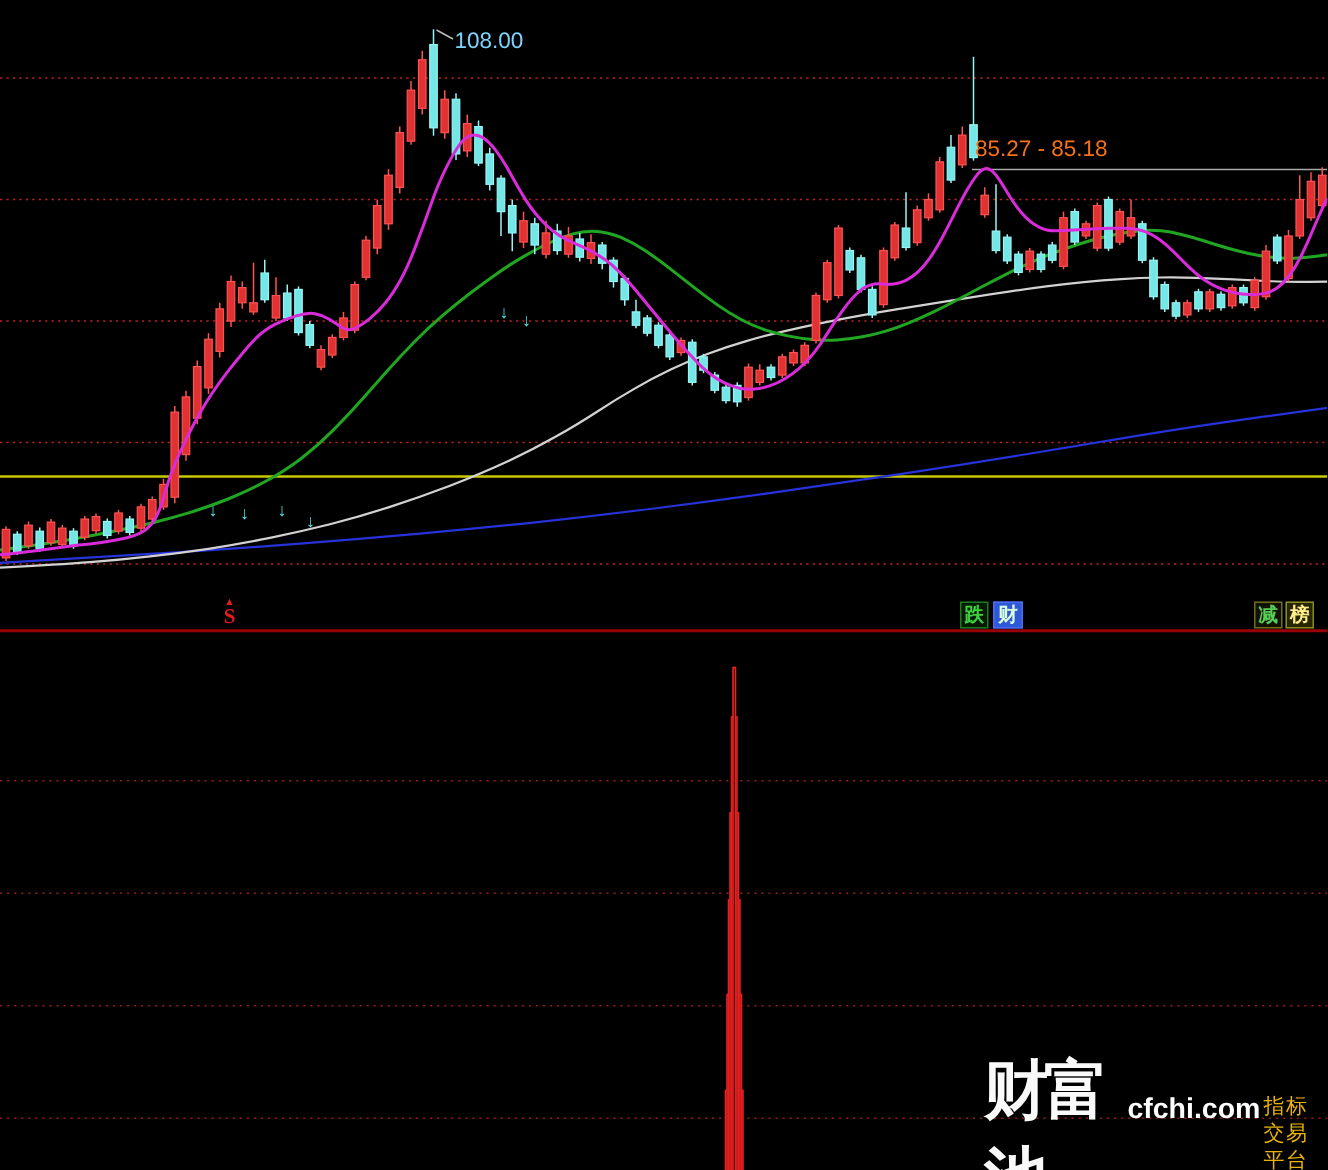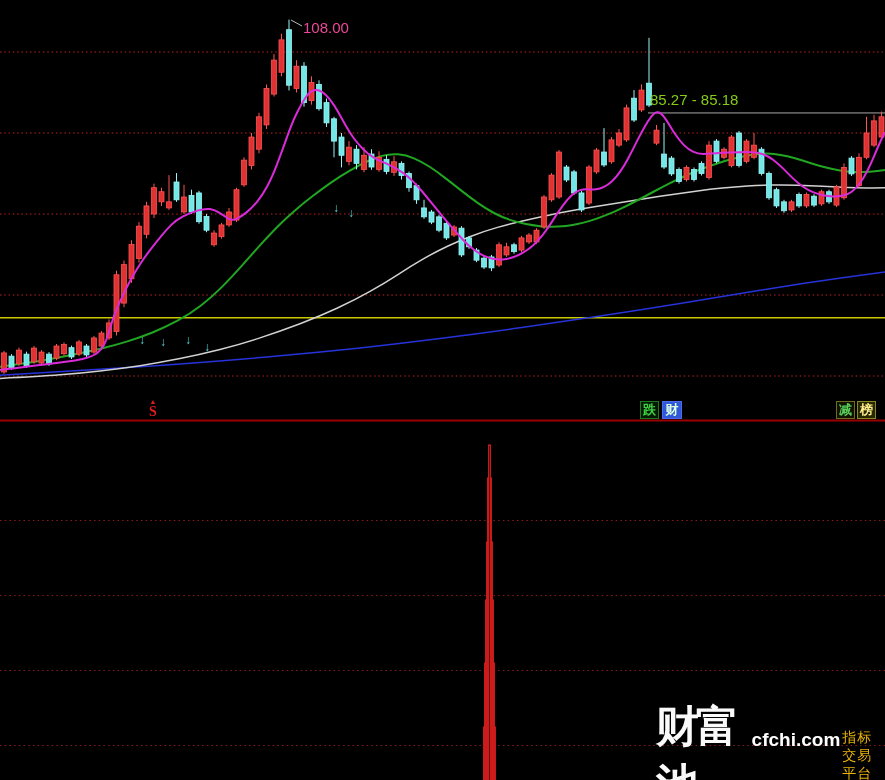--- a/index.html
+++ b/index.html
@@ -1,21 +1,21 @@
 <!DOCTYPE html>
 <html><head>
 <meta charset="utf-8">
 <style>
   html,body{margin:0;padding:0;background:#000;}
   .screen{position:relative;width:885px;height:780px;background:#000;overflow:hidden;
           font-family:"Liberation Sans",sans-serif;}
   svg{position:absolute;left:0;top:0;}
-  .ann{position:absolute;color:#ec4899;font-size:15px;white-space:nowrap;}
+  .ann{position:absolute;color:#7dd3fc;font-size:15px;white-space:nowrap;}
   #ann-high{left:303px;top:19px;}
-  #ann-range{left:650px;top:91px;color:#84cc16;}
+  #ann-range{left:650px;top:91px;color:#f97316;}
   .sig{position:absolute;left:146px;top:398px;width:14px;display:flex;flex-direction:column;
        align-items:center;color:#e21b1b;line-height:1;}
   .sig .arr{font-size:7px;}
   .sig .ltr{font-size:14px;font-weight:bold;font-family:"Liberation Serif",serif;}
   .tag{position:absolute;top:401px;height:16px;line-height:16px;width:17px;text-align:center;
        font-size:13px;font-weight:bold;}
   #tag-0{left:640px;color:#3fd23f;border:1px solid #1d7a1d;background:#041a04;}
   #tag-1{left:662px;color:#dcffdc;background:#2f58d8;border:1px solid #4b6cf0;width:18px;}
   #tag-2{left:836px;color:#57cf57;border:1px solid #6e6e1e;background:#121200;}
   #tag-3{left:857px;color:#ffee8c;border:1px solid #8a8a24;background:#262600;}

